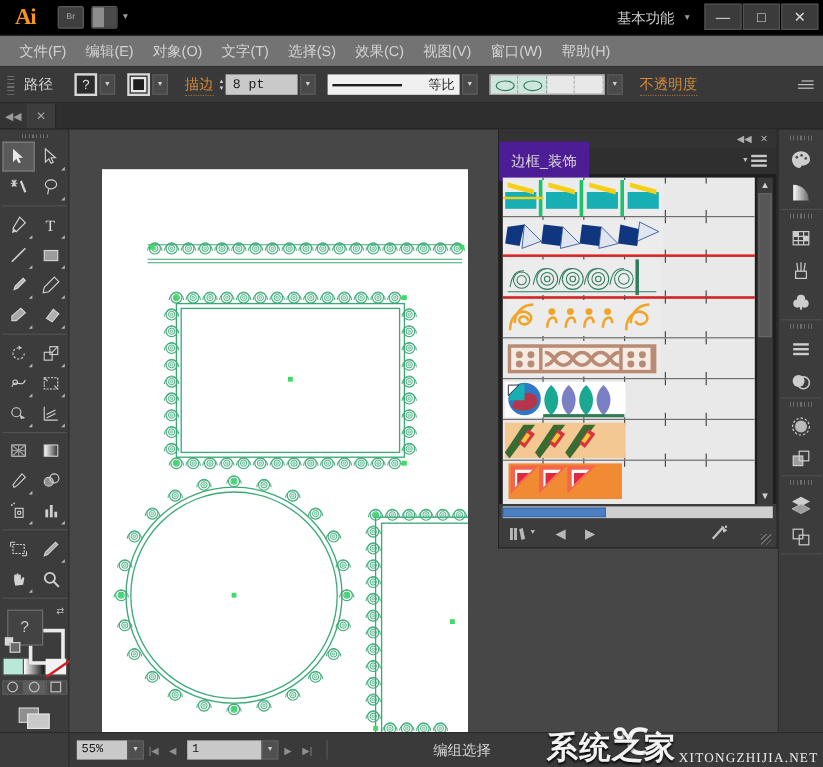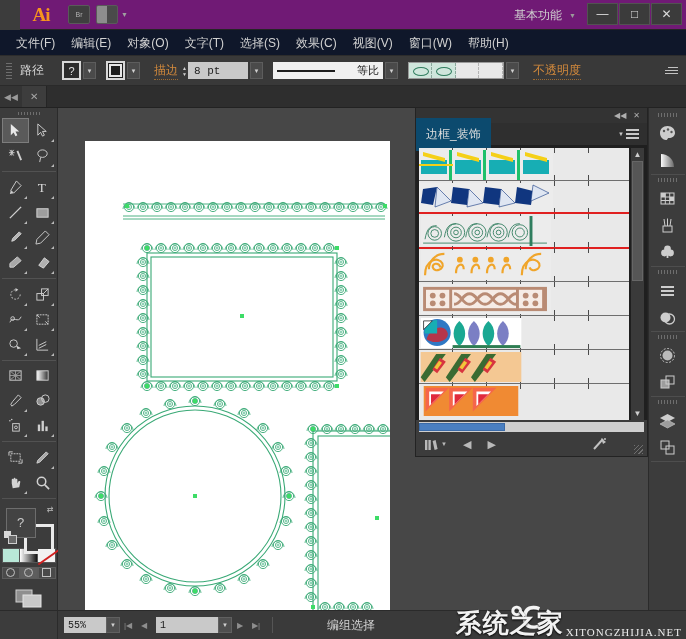--- a/index.html
+++ b/index.html
@@ -5,22 +5,22 @@
   * { box-sizing: border-box; margin:0; padding:0; }
   body {
     width:686px; height:639px; overflow:hidden;
     background:#3c3c3c;
     font-family:"Liberation Sans", sans-serif;
     font-size:12px; color:#c8c8c8;
     position:relative;
   }
   
   .titlebar{
-    height:30px; background:#701a75; display:flex; align-items:center;
-    border-bottom:1px solid #252525; position:relative;margin-left:20px;
+    height:30px; background:#000000; display:flex; align-items:center;
+    border-bottom:1px solid #252525; position:relative;
   }
   .ai-logo{
     width:42px; height:30px; display:flex; align-items:center; justify-content:center;
     color:#f7941e; font-size:19px; font-weight:bold; font-family:"Liberation Serif",serif;
     letter-spacing:-1px;
   }
   .tb-btn{
     width:22px;height:19px;margin-left:6px;border:1px solid #5a5a5a;background:#3f3f3f;
     display:flex;align-items:center;justify-content:center;font-size:7px;color:#b0b0b0;
     border-radius:2px;
@@ -33,21 +33,21 @@
   }
   .workspace .car{ margin-left:7px; font-size:7px; color:#9a9a9a; }
   .wincontrols{ position:absolute; right:4px; top:3px; display:flex; gap:1px; }
   .wc{
     width:31px; height:22px; background:#3b3b3b; border:1px solid #525252;
     display:flex;align-items:center;justify-content:center;color:#dcdcdc;font-size:12px;
   }
   .wc.close{ }
   
   .menubar{
-    height:26px; background:#0f172a; display:flex; align-items:center;
+    height:26px; background:#737373; display:flex; align-items:center;
     padding-left:8px; border-bottom:1px solid #2c2c2c;
   }
   .menuitem{ padding:0 8px; line-height:26px; font-size:12px; color:#d2d2d2; }
   
   .controlbar{
     height:30px; background:#393939; display:flex; align-items:center;
     border-bottom:1px solid #2a2a2a; padding-left:6px; position:relative;
   }
   .cb-grip{ width:6px;height:16px;
     background:repeating-linear-gradient(0deg,#6e6e6e 0 1px,transparent 1px 3px);
@@ -162,21 +162,21 @@
   
   .pattern-panel{
     position:absolute;left:415px;top:107px;width:233px;background:#3c3c3c;
     border:1px solid #232323;
   }
   .pp-topbar{ height:15px;background:#333;display:flex;align-items:center;
      justify-content:flex-end;gap:7px;padding-right:7px; }
   .pp-topbar span{ font-size:8px;color:#aeaeae; }
   .pp-tabrow{ height:22px;background:#2f2f2f;display:flex;align-items:center;
      position:relative; }
-  .pp-tab{ background:#0c4a6e;height:33px;display:flex;align-items:center;padding:0 10px;
+  .pp-tab{ background:#4c1d95;height:33px;display:flex;align-items:center;padding:0 10px;
      font-size:12px;color:#dcdcdc; }
   .pp-menu{ position:absolute;right:8px;display:flex;align-items:center;gap:2px; }
   .pp-menu .car{ font-size:6px;color:#c4c4c4; }
   .pp-menu .bars{ display:flex;flex-direction:column;gap:2px; }
   .pp-menu .bars i{ display:block;width:13px;height:2px;background:#c9c9c9; }
   .pp-body{ display:flex;background:#1f1f1f;padding:3px 3px 0 3px; }
   .pp-list{ flex:1;height:272px;background:#e9e9e9;position:relative;overflow:hidden; }
   .pp-row{ height:34px;position:relative;border-bottom:1px solid #6e6e6e; }
   .pp-row .ticks{ position:absolute;inset:0; }
   .pp-row .ticks i{ position:absolute;top:0;width:1px;height:5px;background:#4a4a4a; }
@@ -215,21 +215,21 @@
      display:flex;align-items:center;padding-left:4px;margin-left:6px;
      font-family:"Liberation Mono",monospace; }
   .zcaret{ width:14px;height:16px;background:#4f4f4f;border:1px solid #606060;
      display:flex;align-items:center;justify-content:center;font-size:6px;color:#d0d0d0; }
   .navbtn{ width:16px;height:16px;display:flex;align-items:center;justify-content:center;
      font-size:8px;color:#8e8e8e; }
   .pagefield{ width:62px;height:16px;background:#c9c9c9;color:#1b1b1b;font-size:10px;
      display:flex;align-items:center;padding-left:4px;margin-left:4px;
      font-family:"Liberation Mono",monospace; }
   .sbdiv{ width:1px;height:16px;background:#555;margin:0 8px; }
-  .sb-status{ font-size:12px;color:#d2d2d2;margin-left:46px; }
+  .sb-status{ font-size:12px;color:#d2d2d2;margin-left:80px; }
   .watermark{ position:absolute;right:4px;bottom:-2px;display:flex;align-items:flex-end;
      pointer-events:none; }
   .wm-cn{ font-size:26px;color:#f2f2f2;font-weight:bold;letter-spacing:1px;
      text-shadow:0 1px 2px #000; }
   .wm-en{ font-size:11px;color:#ececec;letter-spacing:1px;margin-left:2px;
      margin-bottom:3px;font-family:"Liberation Serif",serif; }
   .wm-logo{ position:absolute;right:146px;bottom:2px;font-size:30px;color:#f4f4f4;
      font-weight:bold;font-family:"Liberation Serif",serif; }
 </style>
 </head>

